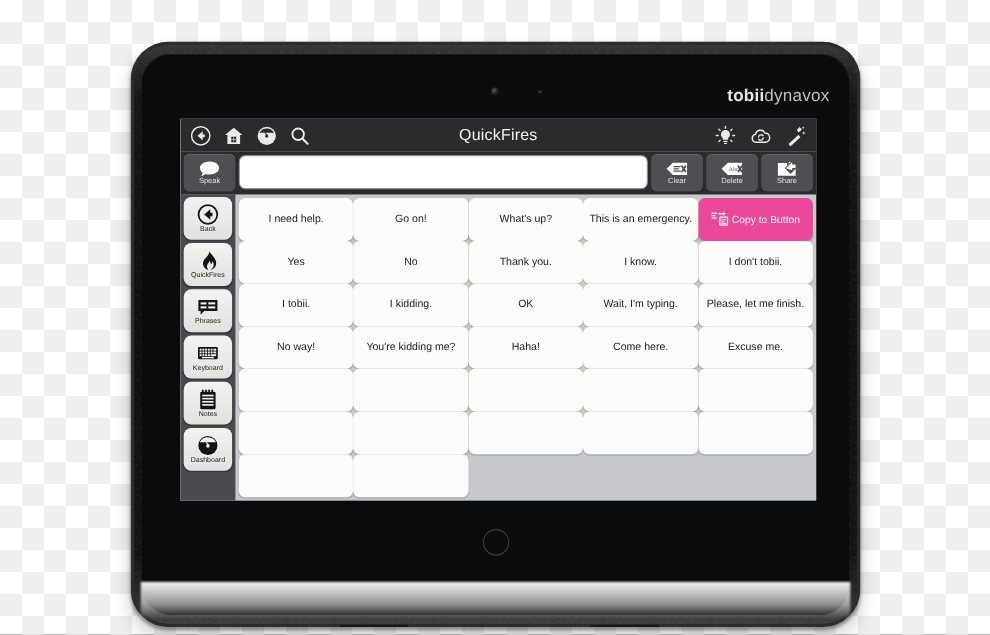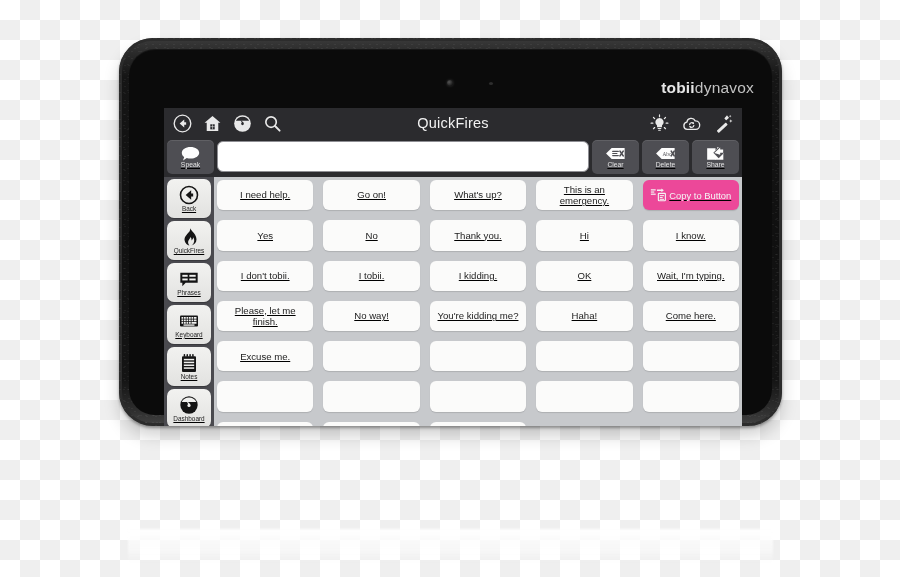--- a/index.html
+++ b/index.html
@@ -20,21 +20,21 @@
     background-position: 0 0, 20px 20px;
     position: relative;
   }
 
   
   #tablet {
     position: absolute;
     left: 119px;
     top: 38px;
     width: 663px;
-    height: 388px;
+    height: 532px;
     border-radius: 34px;
     background: linear-gradient(180deg,#3a3a3a 0%,#2a2a2a 4%,#151515 10%,#101010 50%,#141414 88%,#2e2e2e 96%,#434343 100%);
     box-shadow:
       0 2px 3px rgba(0,0,0,.35),
       0 10px 16px rgba(0,0,0,.18),
       inset 0 0 0 3px #2c2c2c,
       inset 0 2px 2px rgba(255,255,255,.13),
       inset 0 -2px 2px rgba(255,255,255,.10);
     overflow: hidden;
   }
@@ -107,21 +107,20 @@
 
   
   #screen {
     position: absolute;
     left: 45px; top: 70px;
     width: 578px; height: 347px;
     background: #fff;
     overflow: hidden;
     display: flex;
     flex-direction: column;
-    text-decoration: underline;
   }
 
   
   .titlebar {
     height: 30px;
     background: #2b2b2e;
     display: flex;
     align-items: center;
     padding: 0 9px;
     flex: 0 0 auto;
@@ -198,21 +197,21 @@
   .sb-item .ic { width: 20px; height: 20px; }
   .sb-item .ic svg { width: 100%; height: 100%; display: block; }
   .sb-item .lbl { font-size: 6.4px; color: #1d1d1d; line-height: 1; }
 
   .grid {
     flex: 1 1 auto;
     background: #c7c9cc;
     display: grid;
     grid-template-columns: repeat(5, 1fr);
     grid-auto-rows: 1fr;
-    gap: 10px;
+    gap: 0;
     padding: 3px;
     min-height: 0;
   }
   .cell {
     background: #fbfbfa;
     border-radius: 6px;
     display: flex; align-items: center; justify-content: center;
     text-align: center;
     font-size: 9.6px;
     color: #1b1b1b;
@@ -519,23 +518,20 @@
           <div class="cell">
             <span>Yes</span>
           </div>
           <div class="cell">
             <span>No</span>
           </div>
           <div class="cell">
             <span>Thank you.</span>
           </div>
           <div class="cell">
-            <span>Hi</span>
-          </div>
-          <div class="cell">
             <span>I know.</span>
           </div>
           <div class="cell">
             <span>I don't tobii.</span>
           </div>
           <div class="cell">
             <span>I tobii.</span>
           </div>
           <div class="cell">
             <span>I kidding.</span>

